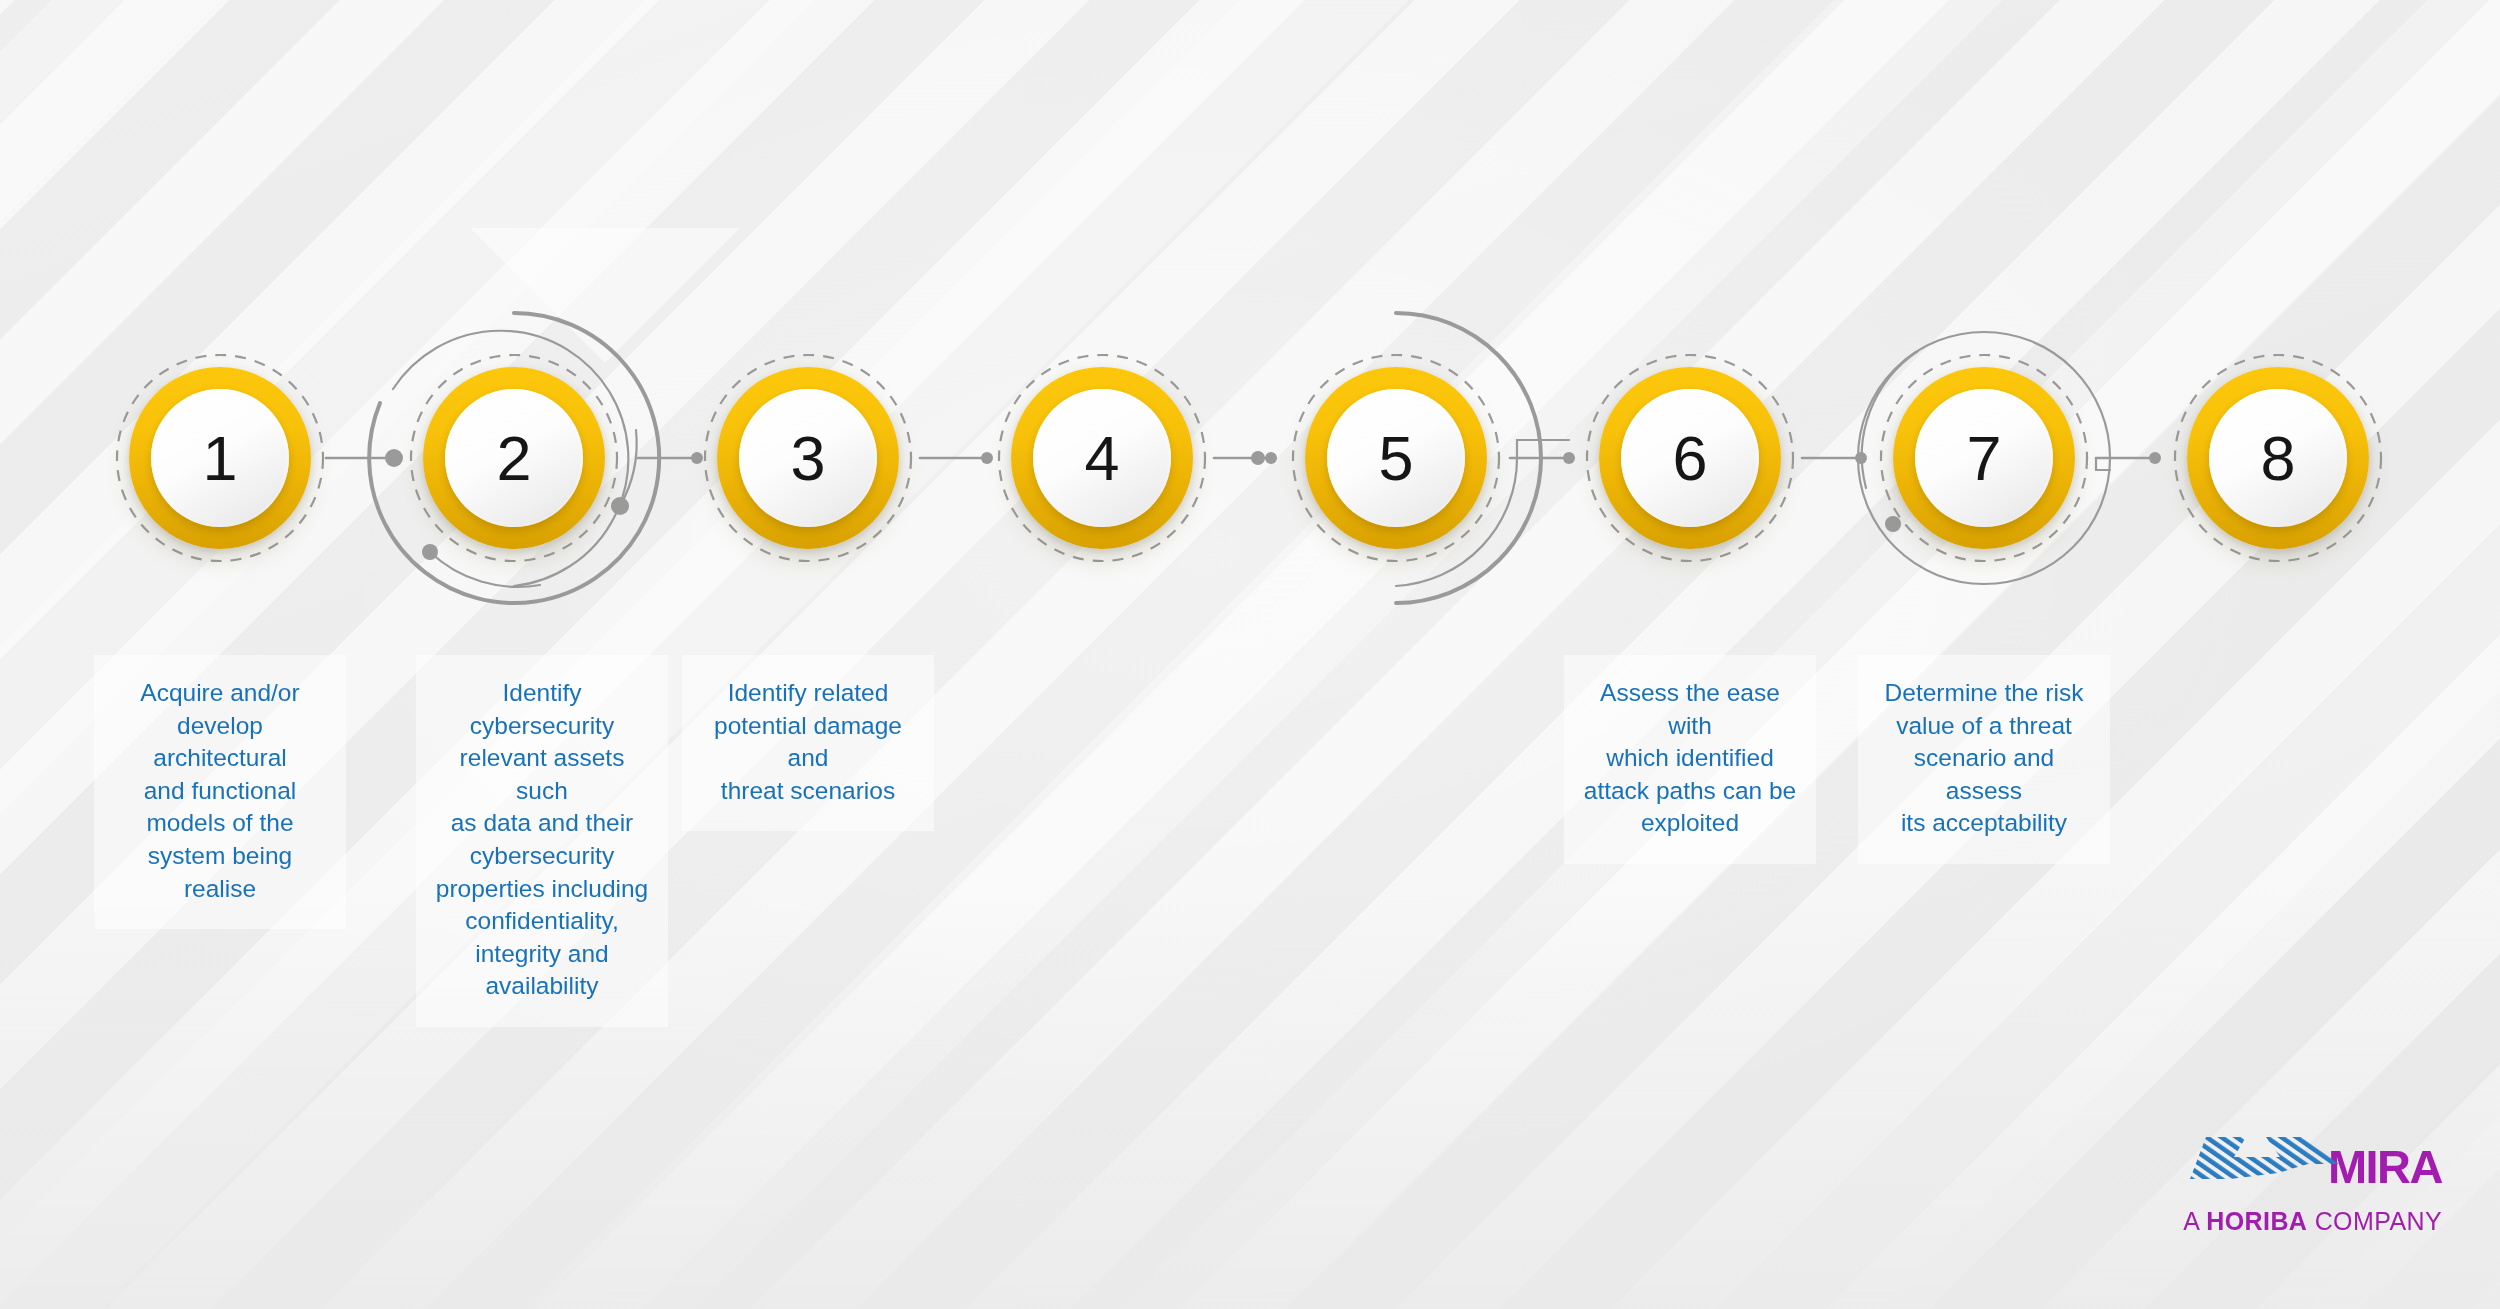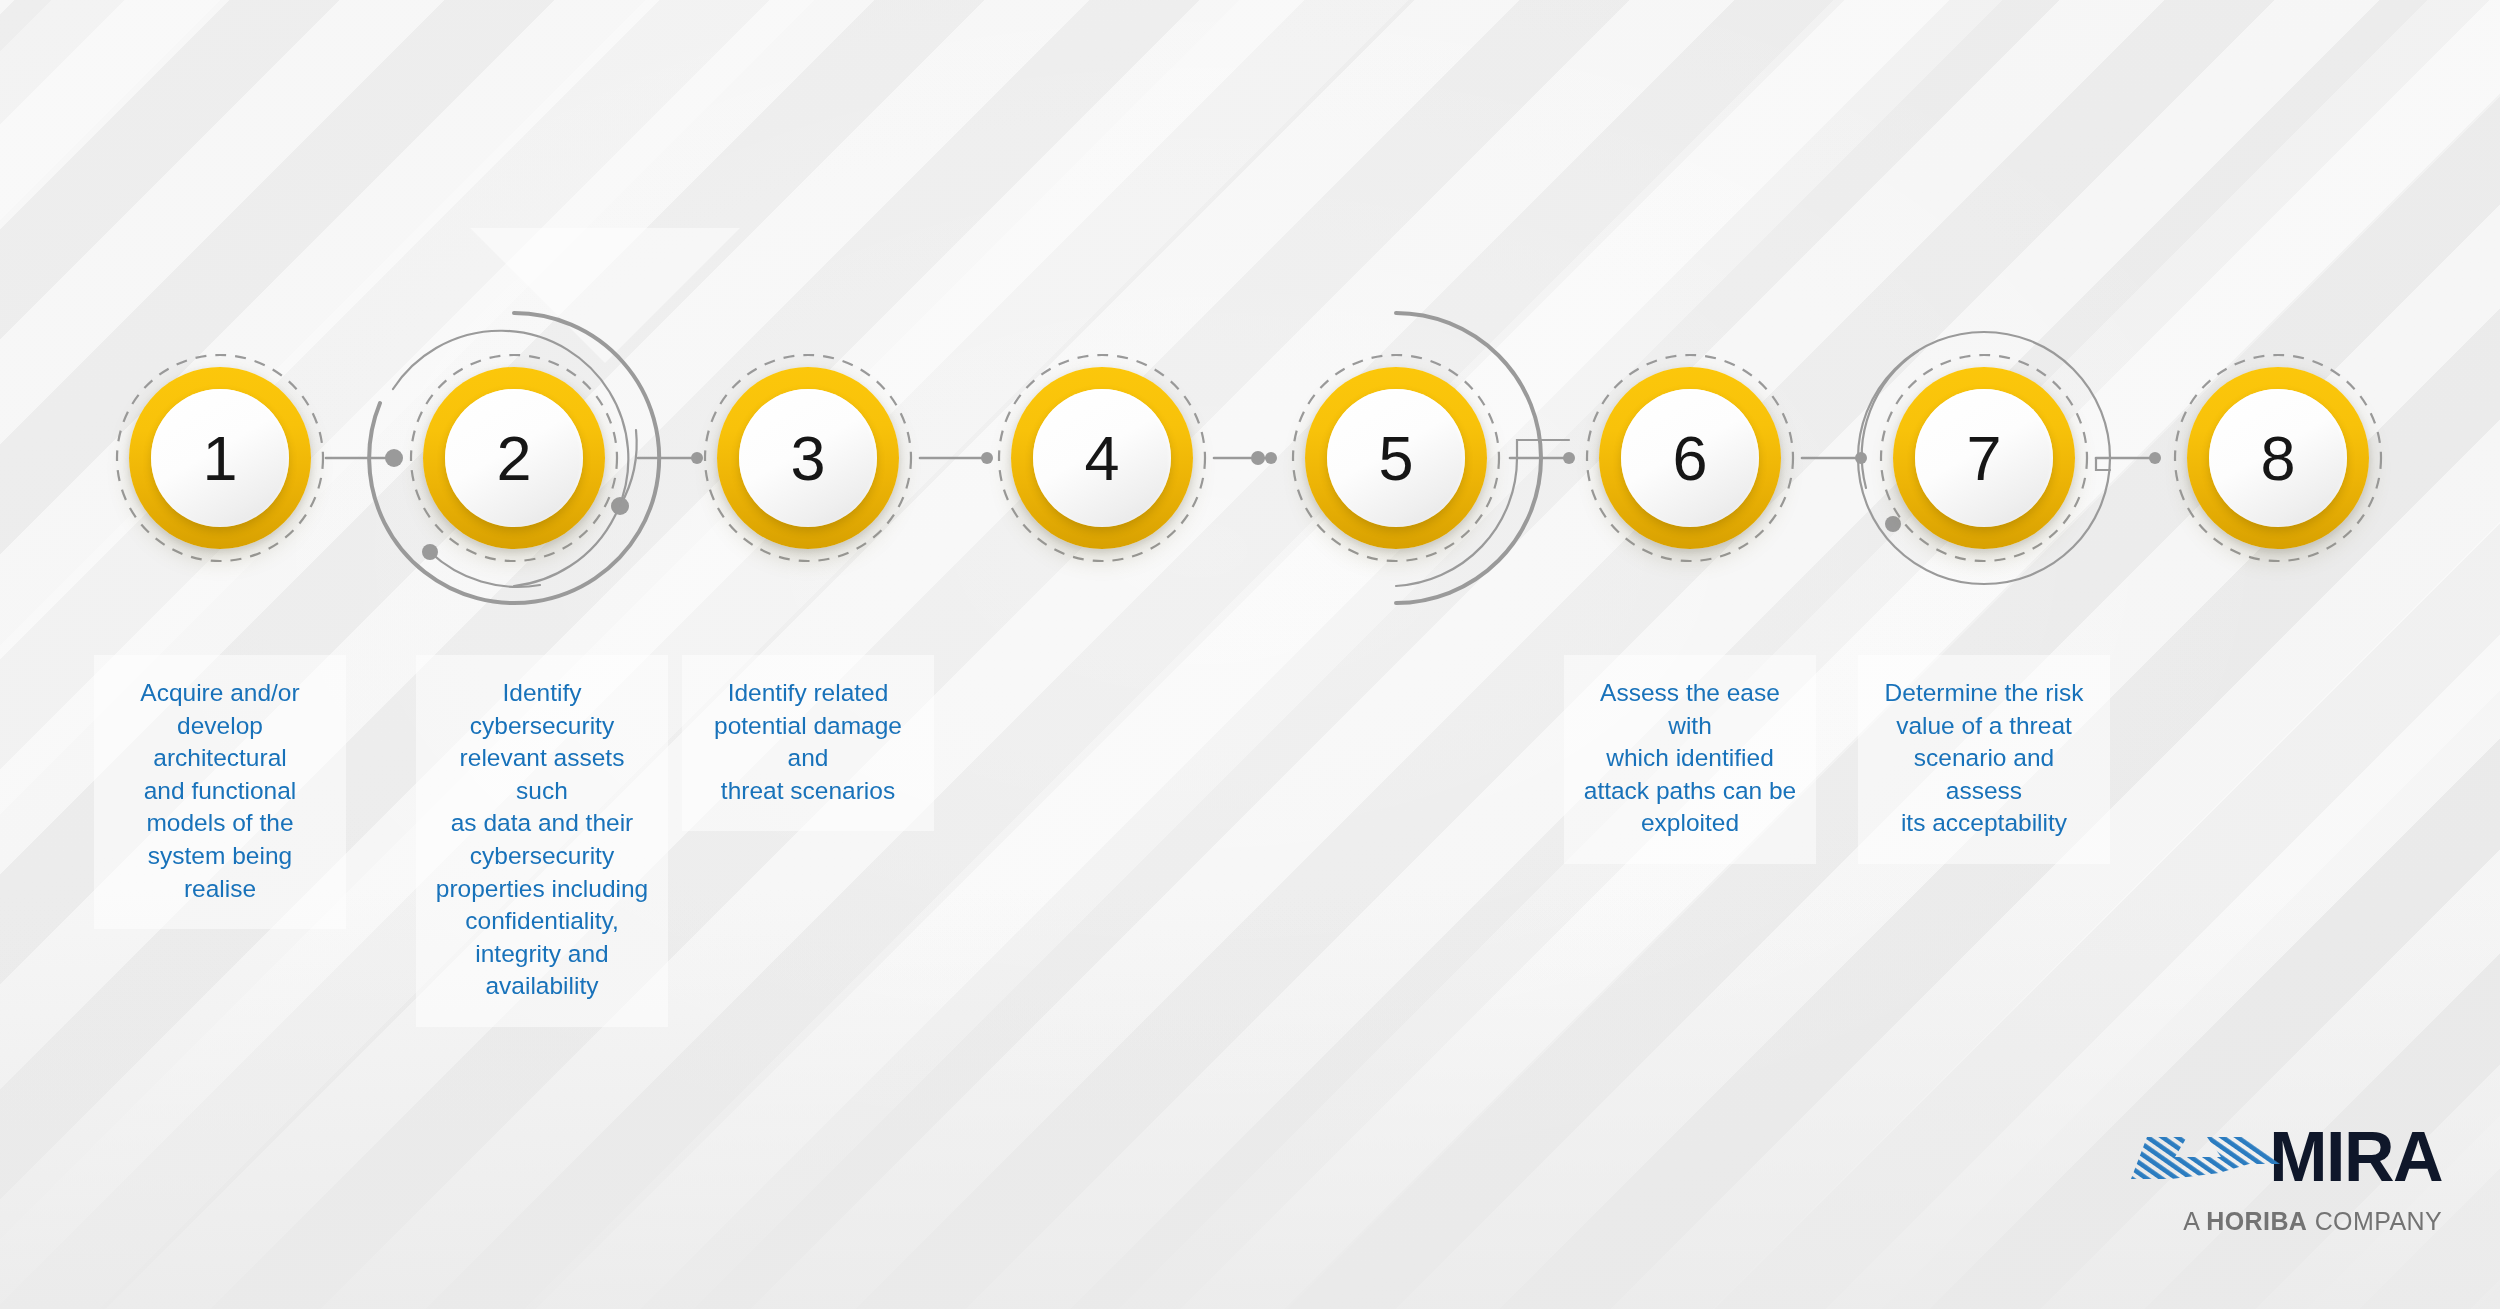--- a/index.html
+++ b/index.html
@@ -145,30 +145,30 @@
   .logo-mark {
     width: 152px;
     height: 62px;
     position: relative;
     margin-right: -14px;
     margin-bottom: 1px;
   }
   .logo-word {
     font-family: "Liberation Sans", sans-serif;
     font-weight: 700;
-    font-size: 70px;
+    font-size: 47px;
     letter-spacing: -1.5px;
-    color: #0f172a;
+    color: #a21caf;
     line-height: 0.95;
   }
   .logo-sub {
     margin-top: 17px;
     font-family: "Liberation Sans", sans-serif;
     font-size: 25px;
-    color: #737373;
+    color: #a21caf;
     letter-spacing: 0.4px;
     white-space: nowrap;
   }
   .logo-sub .b { font-weight: 700; }
   .logo-sub .n { font-weight: 400; }
 </style>
 </head>
 <body>
 
 <div id="stage">

